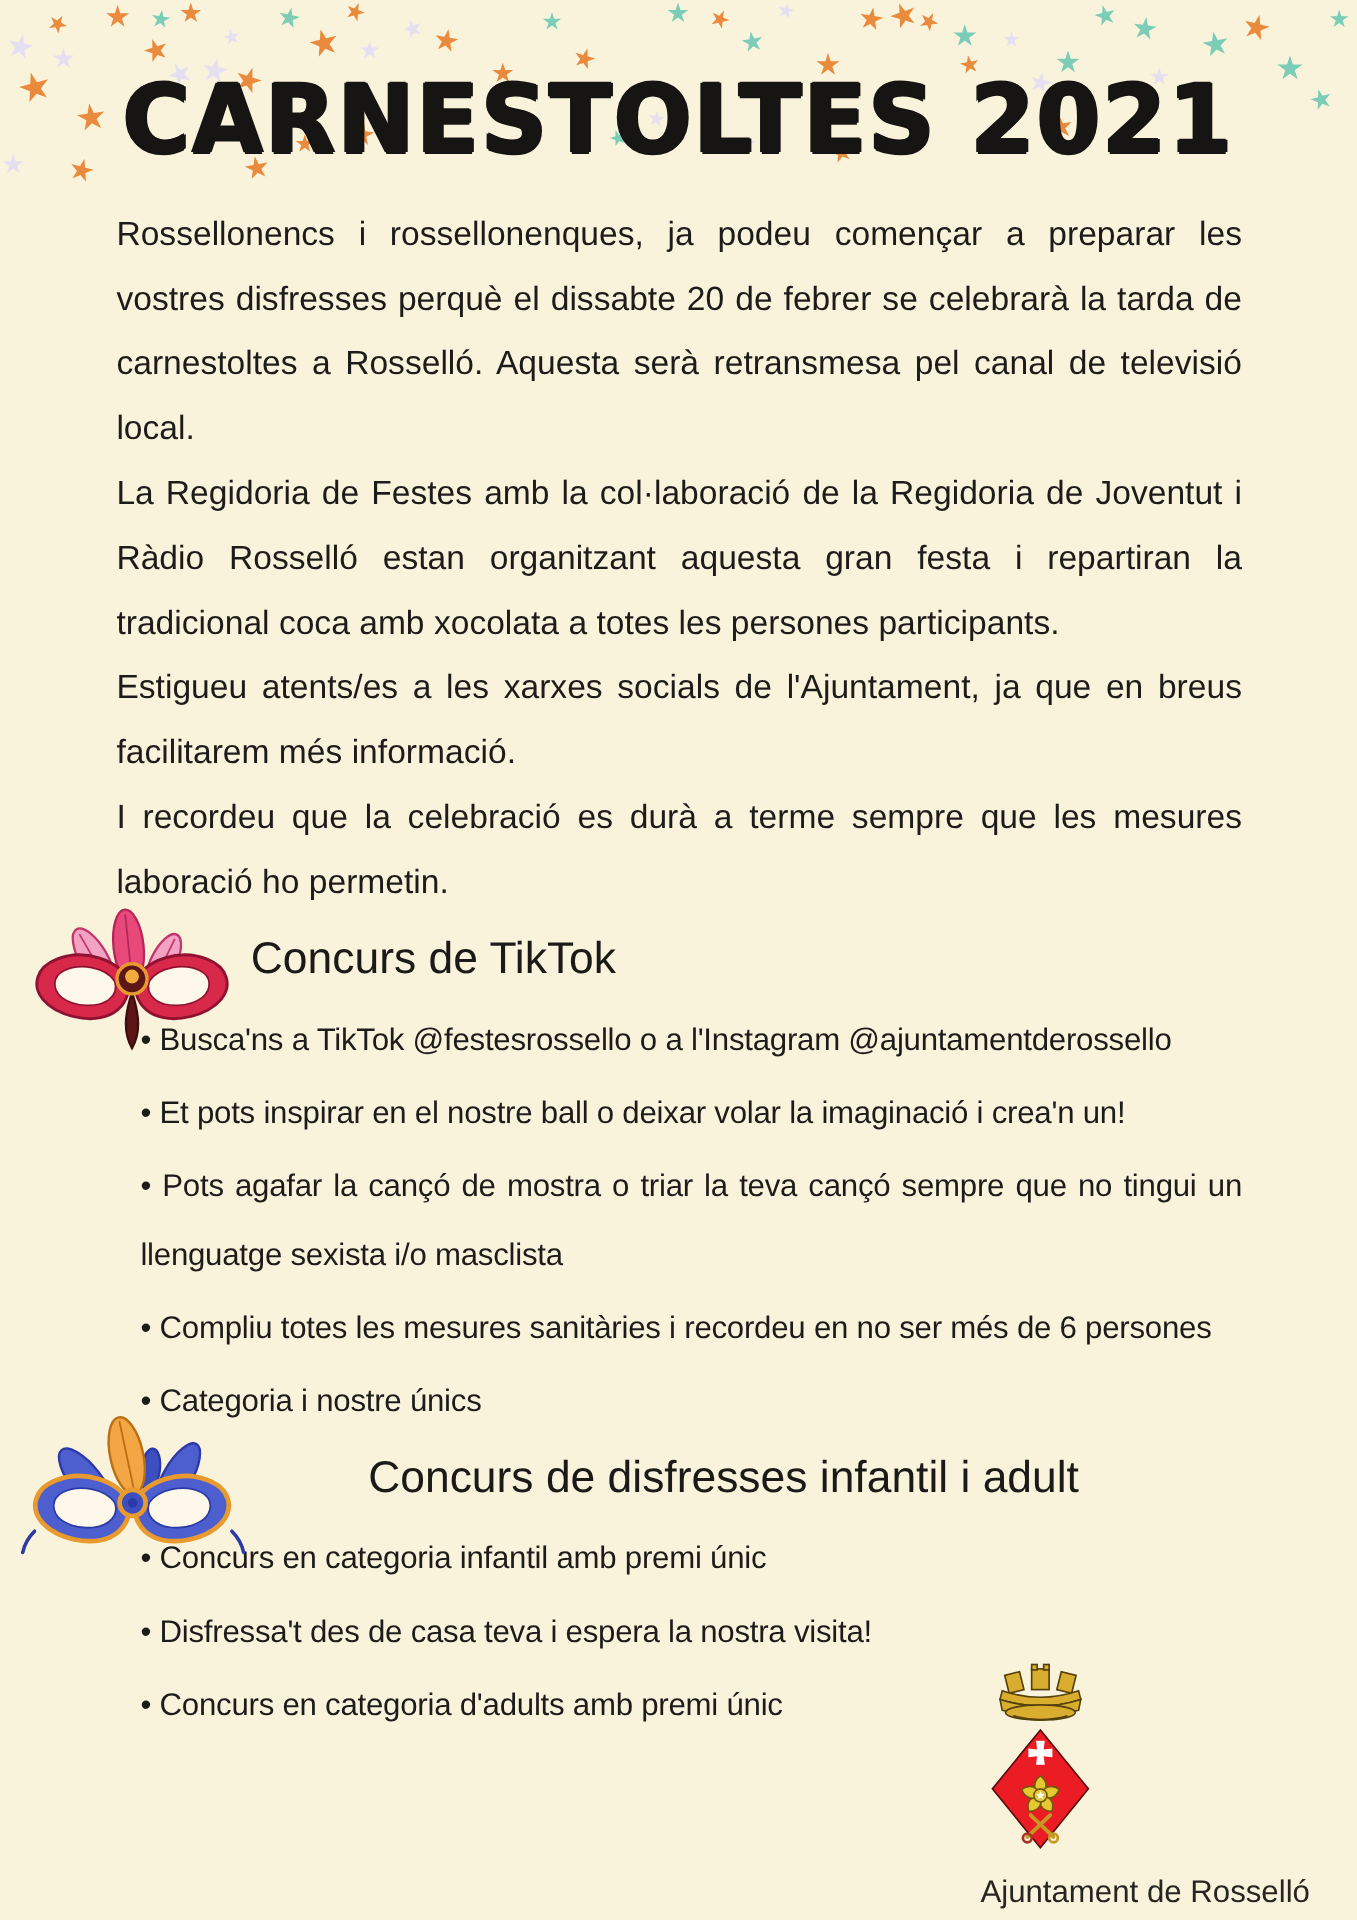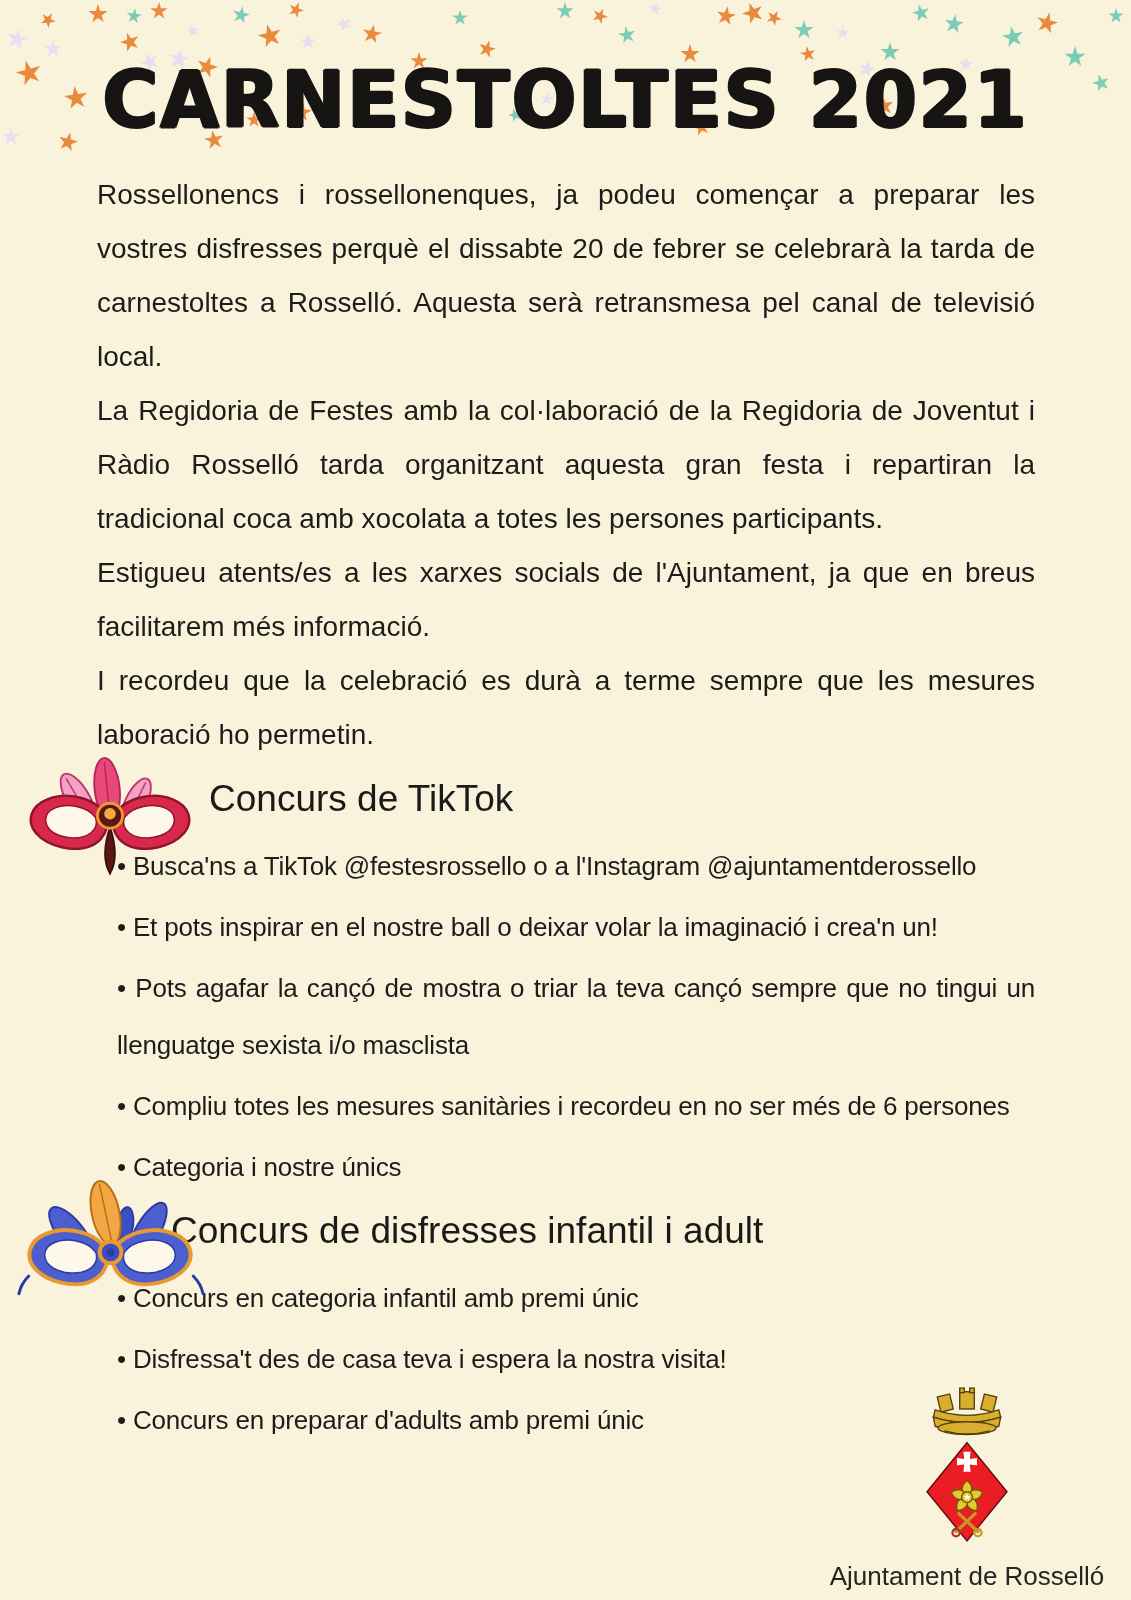--- a/index.html
+++ b/index.html
@@ -19,32 +19,32 @@
     font-family:"DejaVu Sans",sans-serif;font-weight:bold;
     font-size:76px;line-height:92px;letter-spacing:2px;color:#161513;
     text-shadow:1.5px 0 #161513,-1.5px 0 #161513,0 1.5px #161513,0 -1px #161513;
     transform:scaleY(1.04);transform-origin:top center;
   }
   .content{position:relative;z-index:1;margin:26px 96px 0 97px;}
   p.intro{margin:0;font-size:28px;line-height:54px;text-align:justify;}
   .sec{position:relative;}
   .sec h2{margin:0;font-weight:normal;font-size:37px;color:#1B1A18;}
   .sec1 h2{padding-left:112px;margin-top:14px;margin-bottom:16px;line-height:46px;}
-  .sec2 h2{padding-left:74px;margin-top:10px;margin-bottom:14px;line-height:50px;}
+  .sec2 h2{padding-left:74px;margin-top:10px;margin-bottom:14px;line-height:50px;text-align:center;}
   p.bullet{
     margin:0 0 4px 0;padding-left:20px;
     font-size:26px;line-height:57px;letter-spacing:-0.2px;
     text-align:justify;
   }
   p.bullet::before{content:"\2022\00a0";}
   p.bullet.nowrap{white-space:nowrap;text-align:left;}
   .mask{position:absolute;z-index:2;}
   .mask-red{left:-79px;top:-20px;width:184px;height:130px;}
   .mask-blue{left:-82px;top:-34px;width:192px;height:146px;}
-  .footer{position:absolute;right:14px;bottom:8px;width:300px;text-align:center;z-index:1;}
+  .footer{position:absolute;right:14px;bottom:8px;width:300px;text-align:left;z-index:1;}
   .crest{display:inline-block;width:100px;height:176px;}
   .org{font-size:26px;margin-top:0;color:#262521;}
 </style>
 </head>
 <body style="background: rgb(250, 243, 220); color: rgb(29, 28, 26);">
 
 <div class="confetti" id="confetti">
     <div class="star" style="left: 6px; top: 28px; width: 22px; height: 22px; background: rgb(230, 223, 242); transform: rotate(12deg);"></div>
     <div class="star" style="left: 16px; top: 60px; width: 26px; height: 26px; background: rgb(233, 138, 60); transform: rotate(-15deg);"></div>
     <div class="star" style="left: 40px; top: 12px; width: 16px; height: 16px; background: rgb(233, 138, 60); transform: rotate(30deg);"></div>
@@ -97,21 +97,21 @@
     <div class="star" style="left: 1036px; top: 12px; width: 22px; height: 22px; background: rgb(233, 138, 60); transform: rotate(14deg);"></div>
     <div class="star" style="left: 1064px; top: 46px; width: 22px; height: 22px; background: rgb(124, 205, 184); transform: rotate(0deg);"></div>
     <div class="star" style="left: 1092px; top: 74px; width: 18px; height: 18px; background: rgb(124, 205, 184); transform: rotate(-16deg);"></div>
     <div class="star" style="left: 1108px; top: 8px; width: 16px; height: 16px; background: rgb(124, 205, 184); transform: rotate(0deg);"></div>
   </div>
 
 <h1 class="title">CARNESTOLTES 2021</h1>
 
 <div class="content">
   <p class="intro">Rossellonencs i rossellonenques, ja podeu començar a preparar les vostres disfresses perquè el dissabte 20 de febrer se celebrarà la tarda de carnestoltes a Rosselló. Aquesta serà retransmesa pel canal de televisió local.</p>
-  <p class="intro">La Regidoria de Festes amb la col·laboració de la Regidoria de Joventut i Ràdio Rosselló tarda organitzant aquesta gran festa i repartiran la tradicional coca amb xocolata a totes les persones participants.</p>
+  <p class="intro">La Regidoria de Festes amb la col·laboració de la Regidoria de Joventut i Ràdio Rosselló estan organitzant aquesta gran festa i repartiran la tradicional coca amb xocolata a totes les persones participants.</p>
   <p class="intro">Estigueu atents/es a les xarxes socials de l'Ajuntament, ja que en breus facilitarem més informació.</p>
   <p class="intro">I recordeu que la celebració es durà a terme sempre que les mesures laboració ho permetin.</p>
 
   <section class="sec sec1">
     <div class="mask mask-red">
       <svg viewBox="0 0 190 135" width="184" height="130">
         <g>
           <ellipse cx="62" cy="45" rx="12" ry="30" transform="rotate(-30 62 45)" fill="#F2A3C4" stroke="#C2376B" stroke-width="2"></ellipse>
           <ellipse cx="92" cy="34" rx="13" ry="32" transform="rotate(-6 92 34)" fill="#E8497A" stroke="#B3275A" stroke-width="2"></ellipse>
           <ellipse cx="122" cy="48" rx="11" ry="27" transform="rotate(26 122 48)" fill="#F2A3C4" stroke="#C2376B" stroke-width="2"></ellipse>
@@ -162,21 +162,21 @@
           <path d="M97 82 C88 60 56 52 34 61 C16 68 12 84 22 96 C34 110 62 117 80 109 C91 104 96 94 97 82 Z" fill="#4D5ECF" stroke="#E89A2E" stroke-width="4"></path>
           <path d="M84 80 C76 68 54 64 40 71 C30 76 30 87 38 94 C50 103 70 103 79 96 C84 92 86 86 84 80 Z" fill="#FDF8EA" stroke="#2B3AA6" stroke-width="1.5"></path>
         </g>
         <circle cx="97" cy="80" r="11" fill="#3D4FC0" stroke="#E89A2E" stroke-width="4"></circle>
         <circle cx="97" cy="80" r="4" fill="#2B3AA6"></circle>
       </svg>
     </div>
     <h2>Concurs de disfresses infantil i adult</h2>
     <p class="bullet nowrap">Concurs en categoria infantil amb premi únic</p>
     <p class="bullet nowrap">Disfressa't des de casa teva i espera la nostra visita!</p>
-    <p class="bullet nowrap">Concurs en preparar d'adults amb premi únic</p>
+    <p class="bullet nowrap">Concurs en categoria d'adults amb premi únic</p>
   </section>
 </div>
 
 <div class="footer">
   <div class="crest">
     <svg viewBox="0 0 110 190" width="100" height="176">
       <g stroke="#53400A" stroke-width="1.5" fill="#D9AE2E">
         <rect x="24" y="14" width="14" height="17" transform="rotate(-14 31 22)"></rect>
         <rect x="72" y="14" width="14" height="17" transform="rotate(14 79 22)"></rect>
         <rect x="47" y="10" width="16" height="19"></rect>

